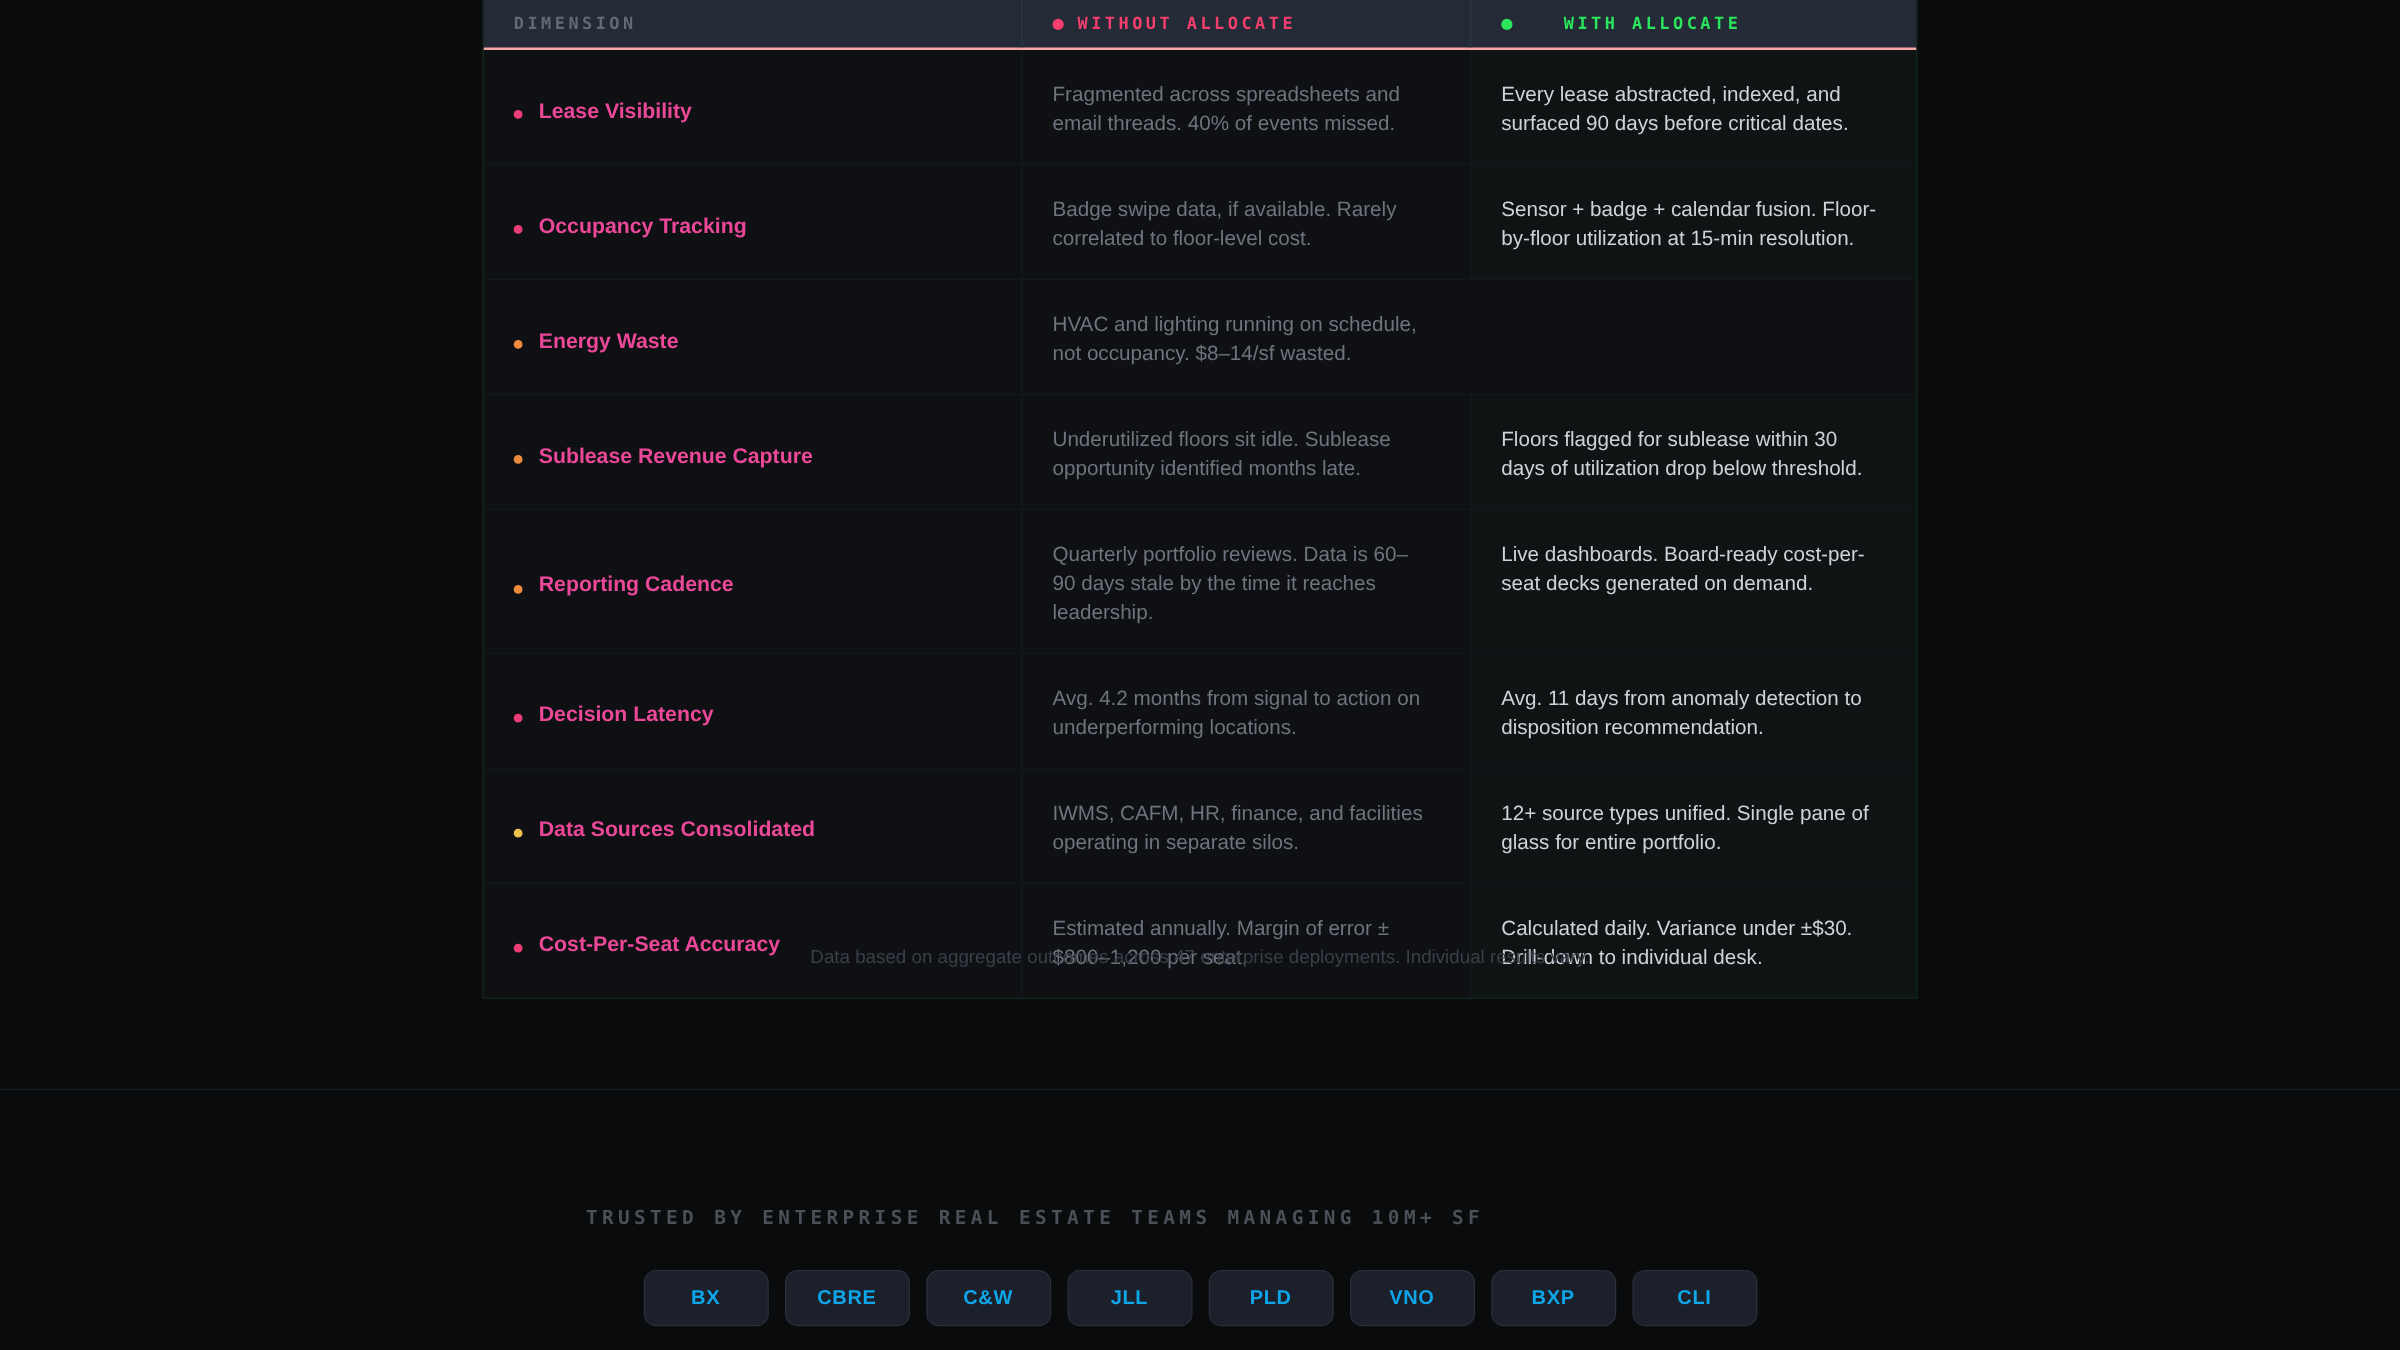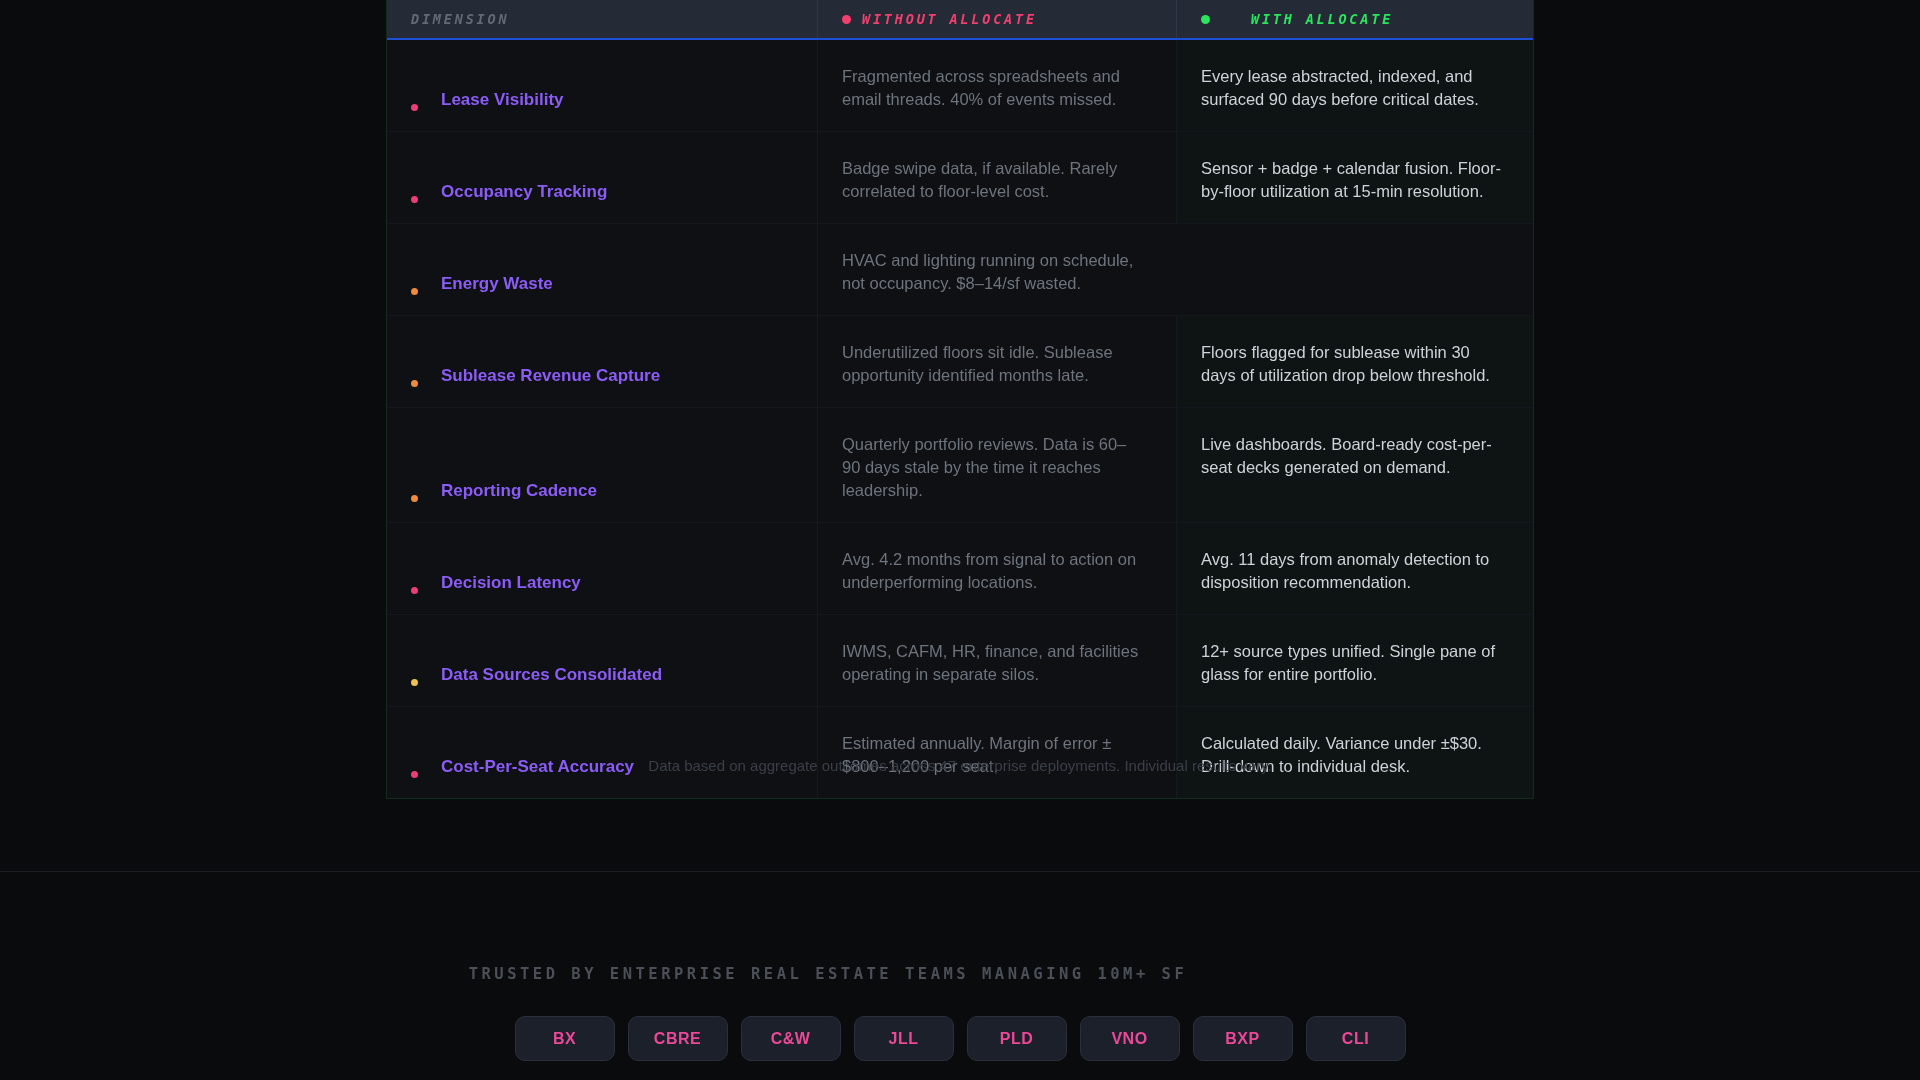--- a/index.html
+++ b/index.html
@@ -13,44 +13,43 @@
   
   .cmp-table {
     position:absolute; left:386px; top:0; width:1148px;
     background:#0e1013;
     border:1px solid rgba(46,229,94,0.13);
     border-top:none;
   }
   .thead {
     display:grid; grid-template-columns:430px 359px 357px;
     background:#242a36; height:40px;
-    border-bottom:2px solid #1d4ed8;
-    font-style:italic;
+    border-bottom:2px solid #fca5a5;
   }
   .th {
     display:flex; align-items:center; padding:0 0 8px 24px;
     font-family:"DejaVu Sans Mono","Liberation Mono",monospace;
     font-size:13.5px; letter-spacing:2.8px; font-weight:bold;
     padding-top:8px;
   }
   .th + .th { border-left:1px solid #303747;align-items:center; }
   .hdot { width:9px; height:9px; border-radius:50%; margin-right:11px; flex:none; }
 
   .row {
     display:grid; grid-template-columns:430px 359px 357px;
   }
   .row + .row { border-top:1px solid #14171d; }
   .cell {
     min-height:87px; padding:25px 32px 20px 24px;
     font-size:16.5px; line-height:23px;
   }
   .cell + .cell { border-left:1px solid #161920; }
   .cell.dim {
-    display:flex; gap:23px; align-items:flex-end;
-    color:#8b5cf6; font-weight:bold; font-size:17px;
+    display:flex; gap:13px; align-items:center;
+    color:#ec4899; font-weight:bold; font-size:17px;
   }
   .rdot { width:7px; height:7px; border-radius:50%; margin-top:7px; flex:none; }
   .cell.without { color:#6e747e; }
   .cell.with { color:#ced3da; background:rgba(46,229,94,0.015); padding-right:26px; }
 
   
   .footnote {
     position:absolute; top:757px; left:0; width:1920px;
     text-align:center; color:#3b3f49; font-size:15px;
   }
@@ -69,21 +68,21 @@
     font-size:15.5px; letter-spacing:3.5px; color:#4a4f58; font-weight:bold;
   }
   .logo-row {
     position:absolute; top:1016px; left:0; width:1920px;
     display:flex; justify-content:center; gap:13px;
   }
   .chip {
     width:100px; height:45px; border-radius:10px;
     background:#1b202a; border:1px solid #2a303b;
     display:flex; align-items:center; justify-content:center;
-    color:#ec4899; font-weight:bold; font-size:16px; letter-spacing:0.5px;
+    color:#0ea5e9; font-weight:bold; font-size:16px; letter-spacing:0.5px;
   }
 </style>
 </head>
 <body>
 
 <div class="page">
 
   <div class="cmp-table">
 
     <div class="thead">

